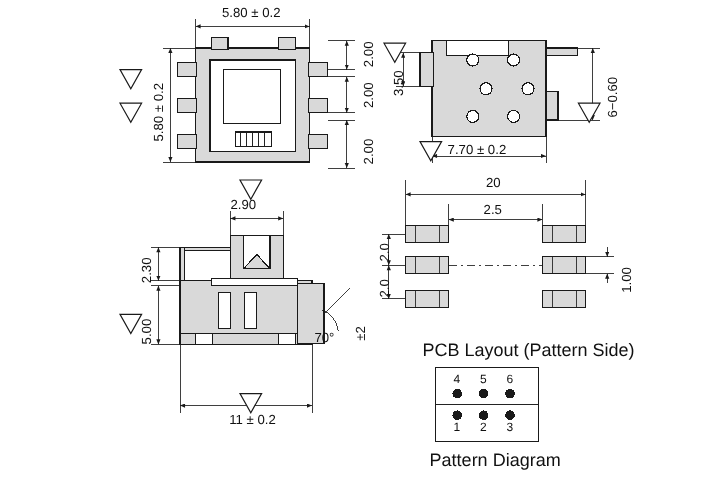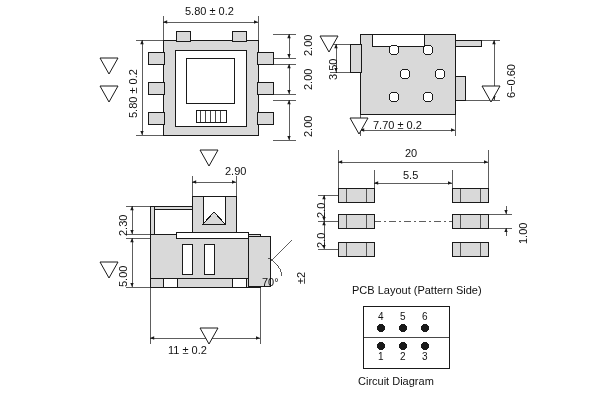--- a/index.html
+++ b/index.html
@@ -18,21 +18,21 @@
     white-space:nowrap;
     line-height:1;
   }
   .lbl.small{font-size:10px;}
   .lbl.vert{
     transform-origin:0 0;
     transform:rotate(-90deg);
   }
   .cap{
     position:absolute;
-    font-size:11px;
+    font-size:15px;
     color:#111;
     white-space:nowrap;
   }
   svg{position:absolute;left:0;top:0;}
 </style>
 </head>
 <body>
 
 <svg id="sheet" width="600" height="400" viewBox="0 0 600 400">
   <defs>
@@ -252,34 +252,34 @@
 <div class="lbl" style="left:185px;top:6px;">5.80 ± 0.2</div>
 <div class="lbl vert" style="left:128px;top:118px;">5.80 ± 0.2</div>
 <div class="lbl vert" style="left:303px;top:56px;">2.00</div>
 <div class="lbl vert" style="left:303px;top:90px;">2.00</div>
 <div class="lbl vert" style="left:303px;top:137px;">2.00</div>
 
 <div class="lbl" style="left:373px;top:120px;">7.70 ± 0.2</div>
 <div class="lbl vert" style="left:328px;top:80px;">3.50</div>
 <div class="lbl vert" style="left:506px;top:98px;">6−0.60</div>
 
-<div class="lbl" style="left:192px;top:166px;margin-left:33px;">2.90</div>
+<div class="lbl" style="left:192px;top:166px;">2.90</div>
 <div class="lbl vert" style="left:118px;top:236px;">2.30</div>
 <div class="lbl vert" style="left:118px;top:287px;">5.00</div>
-<div class="lbl" style="left:168px;top:345px;">11 ± 0.2</div>
+<div class="lbl" style="left:191px;top:345px;">11 ± 0.2</div>
 <div class="lbl" style="left:262px;top:277px;">70°</div>
 <div class="lbl vert" style="left:296px;top:284px;">±2</div>
 
 <div class="lbl" style="left:405px;top:148px;">20</div>
-<div class="lbl" style="left:403px;top:170px;">5.5</div>
+<div class="lbl" style="left:403px;top:170px;">2.5</div>
 <div class="lbl vert" style="left:316px;top:218px;">2.0</div>
 <div class="lbl vert" style="left:316px;top:248px;">2.0</div>
 <div class="lbl vert" style="left:518px;top:244px;">1.00</div>
 
 <div class="cap" style="left:352px;top:284px;">PCB Layout (Pattern Side)</div>
-<div class="cap" style="left:358px;top:375px;">Circuit Diagram</div>
+<div class="cap" style="left:358px;top:375px;">Pattern Diagram</div>
 
 <div class="lbl small" style="left:378px;top:312px;">4</div>
 <div class="lbl small" style="left:400px;top:312px;">5</div>
 <div class="lbl small" style="left:422px;top:312px;">6</div>
 <div class="lbl small" style="left:378px;top:352px;">1</div>
 <div class="lbl small" style="left:400px;top:352px;">2</div>
 <div class="lbl small" style="left:422px;top:352px;">3</div>
 
 </body></html>

